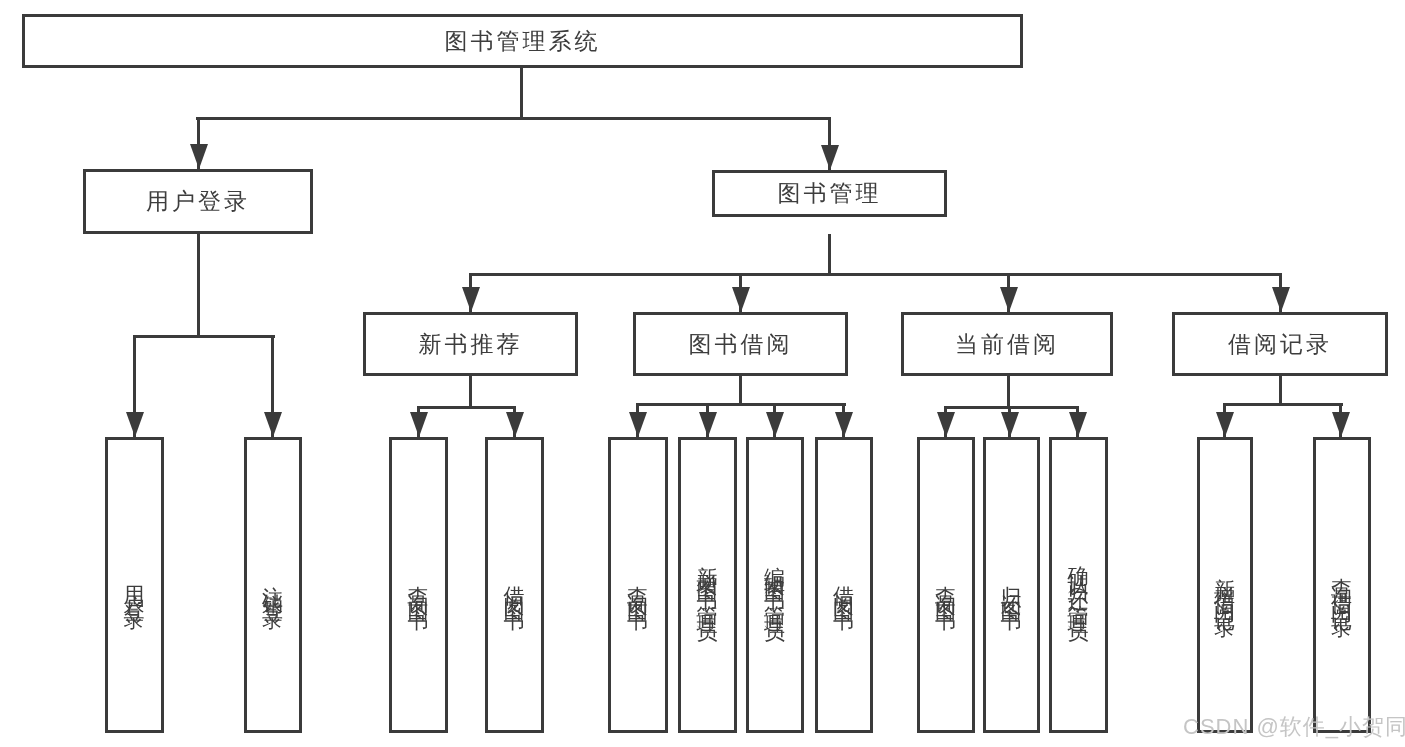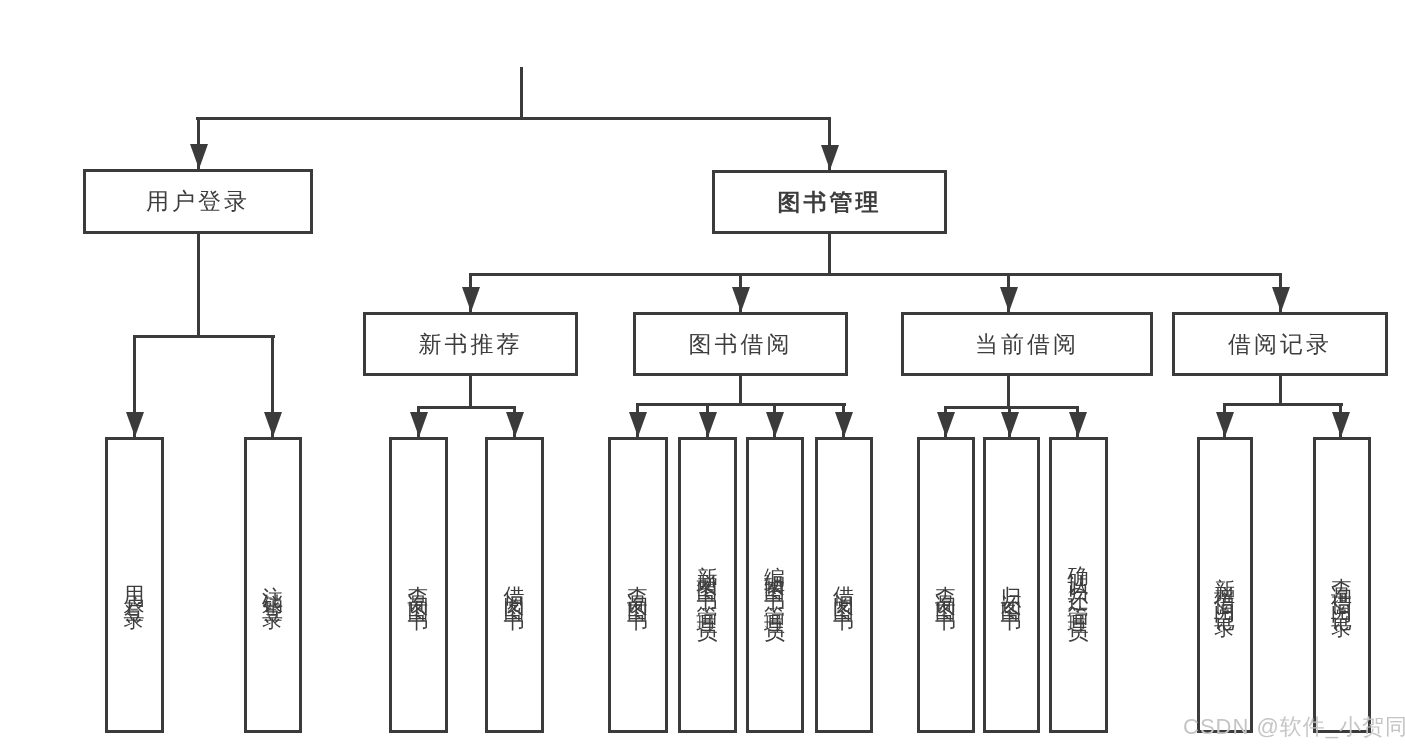--- a/index.html
+++ b/index.html
@@ -68,44 +68,45 @@
     color: var(--watermark);
     white-space: nowrap;
     z-index: 9;
   }
 </style>
 </head>
 <body>
 
 <div class="stage">
 
+  <div class="node h-node" style="left:22px;top:14px;width:1001px;height:54px;">图书管理系统</div>
 
   <div class="vline" style="left:520px;top:67px;height:50px;"></div>
   <div class="hline" style="left:196px;top:117px;width:635px;"></div>
   <div class="varrow" style="left:197px;top:117px;height:52px;"></div>
   <div class="varrow" style="left:828px;top:117px;height:53px;"></div>
 
   <div class="node h-node" style="left:83px;top:169px;width:230px;height:65px;">用户登录</div>
-  <div class="node h-node" style="left:712px;top:170px;width:235px;height:64px;font-weight:bold;">图书管理</div>
+  <div class="node h-node" style="left:712px;top:170px;width:235px;height:47px;">图书管理</div>
 
   <div class="vline" style="left:197px;top:233px;height:102px;"></div>
   <div class="hline" style="left:133px;top:335px;width:142px;"></div>
   <div class="varrow" style="left:133px;top:335px;height:102px;"></div>
   <div class="varrow" style="left:271px;top:335px;height:102px;"></div>
 
   <div class="vline" style="left:828px;top:234px;height:39px;"></div>
   <div class="hline" style="left:469px;top:273px;width:813px;"></div>
   <div class="varrow" style="left:469px;top:273px;height:39px;"></div>
   <div class="varrow" style="left:739px;top:273px;height:39px;"></div>
   <div class="varrow" style="left:1007px;top:273px;height:39px;"></div>
   <div class="varrow" style="left:1279px;top:273px;height:39px;"></div>
 
   <div class="node h-node" style="left:633px;top:312px;width:215px;height:64px;">图书借阅</div>
   <div class="node h-node" style="left:363px;top:312px;width:215px;height:64px;">新书推荐</div>
-  <div class="node h-node" style="left:901px;top:312px;width:252px;height:64px;">当前借阅</div>
+  <div class="node h-node" style="left:901px;top:312px;width:212px;height:64px;">当前借阅</div>
   <div class="node h-node" style="left:1172px;top:312px;width:216px;height:64px;">借阅记录</div>
 
   <div class="vline" style="left:469px;top:376px;height:30px;"></div>
   <div class="hline" style="left:417px;top:406px;width:99px;"></div>
   <div class="varrow" style="left:417px;top:406px;height:31px;"></div>
   <div class="varrow" style="left:513px;top:406px;height:31px;"></div>
 
   <div class="vline" style="left:739px;top:376px;height:27px;"></div>
   <div class="hline" style="left:636px;top:403px;width:210px;"></div>
   <div class="varrow" style="left:636px;top:403px;height:34px;"></div>

